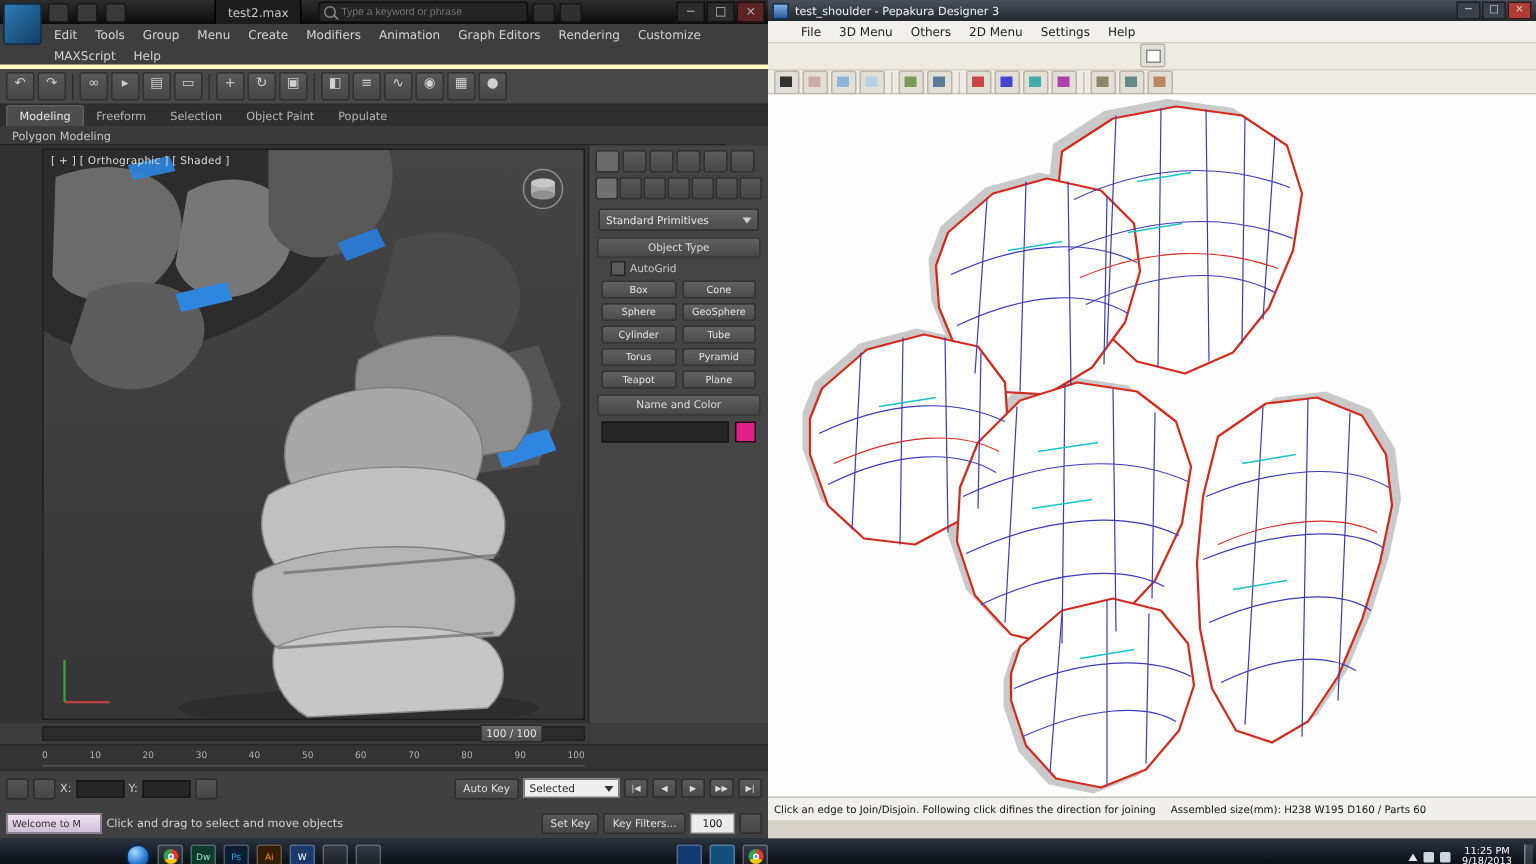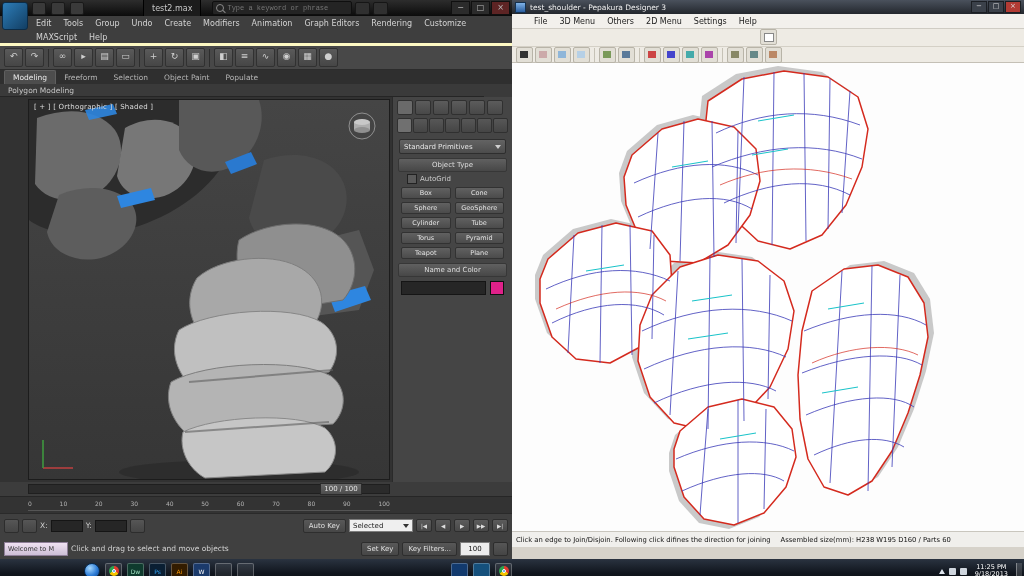--- a/index.html
+++ b/index.html
@@ -6,21 +6,21 @@
   body{width:1024px;height:576px;background:#000;font-family:"DejaVu Sans","Liberation Sans",sans-serif;overflow:hidden;position:relative;}
   button{font-family:inherit;cursor:default;}
   
   #max{position:absolute;left:0;top:0;width:512px;height:559px;background:#3a3a3a;}
   .max-titlebar{position:absolute;left:0;top:0;width:512px;height:16px;background:linear-gradient(#2d2d2d,#0b0b0b);display:flex;align-items:center;gap:3px;padding:0 2px;box-sizing:border-box;}
   .max-logo{position:absolute;left:2px;top:2px;width:24px;height:26px;background:linear-gradient(135deg,#2d7db8,#123e63);border:1px solid #0c2c47;border-radius:3px;z-index:5;}
   .qa-icon{width:12px;height:11px;background:#3a3a3a;border:1px solid #191919;border-radius:2px;margin-left:2px;}
   .qa-icon:first-of-type{margin-left:30px;}
   .max-doc-title{color:#c8c8c8;font-size:8px;padding:12px 8px;background:#1c1c1c;border:1px solid #000;border-radius:4px;margin-left:56px;white-space:nowrap;}
   .max-search{display:flex;align-items:center;background:#242424;border:1px solid #0f0f0f;border-radius:2px;height:12px;width:132px;margin-left:8px;padding:0 3px;gap:3px;}
-  .max-search input{background:transparent;border:none;outline:none;color:#8d8d8d;font-size:7px;width:100%;font-family:Liberation Mono, monospace;padding:0;}
+  .max-search input{background:transparent;border:none;outline:none;color:#8d8d8d;font-size:7px;width:100%;font-family:Liberation Sans, sans-serif;padding:0;}
   .mag{width:6px;height:6px;border:1px solid #8a8a8a;border-radius:50%;position:relative;flex:0 0 auto;}
   .mag:after{content:"";position:absolute;width:4px;height:1px;background:#8a8a8a;transform:rotate(45deg);right:-3px;bottom:-1px;}
   .tb-mini{width:13px;height:11px;background:#303030;border:1px solid #161616;border-radius:2px;}
   .win-btns{margin-left:auto;display:flex;gap:1px;}
   .win-btn{width:17px;height:12px;background:#2b2b2b;border:1px solid #101010;color:#bbb;font-size:8px;line-height:11px;text-align:center;}
   .win-btn.close{background:#5d2424;}
   .max-menubar{position:absolute;left:0;top:16px;width:512px;height:15px;background:#3e3e3e;display:flex;align-items:center;padding-left:30px;box-sizing:border-box;}
   .max-menubar2{position:absolute;left:0;top:31px;width:512px;height:15px;background:#3e3e3e;border-bottom:3px solid #fef9c3;display:flex;align-items:center;padding-left:30px;box-sizing:border-box;}
   .max-menu-item{color:#d4d4d4;font-size:8px;padding:8px 6px;line-height:15px;white-space:nowrap;}
   .max-toolbar{position:absolute;left:0;top:46px;width:512px;height:24px;background:#484848;border-bottom:1px solid #2c2c2c;display:flex;align-items:center;gap:2px;padding:0 4px;box-sizing:border-box;}
@@ -133,21 +133,21 @@
       <div class="win-btn">−</div>
       <div class="win-btn">□</div>
       <div class="win-btn close">×</div>
     </div>
   </div>
 
   <div class="max-menubar">
     <span class="max-menu-item">Edit</span>
     <span class="max-menu-item">Tools</span>
     <span class="max-menu-item">Group</span>
-    <span class="max-menu-item">Undo</span>
+    <span class="max-menu-item">Menu</span>
     <span class="max-menu-item">Create</span>
     <span class="max-menu-item">Modifiers</span>
     <span class="max-menu-item">Animation</span>
     <span class="max-menu-item">Graph Editors</span>
     <span class="max-menu-item">Rendering</span>
     <span class="max-menu-item">Customize</span>
   </div>
   <div class="max-menubar2">
     <span class="max-menu-item">MAXScript</span>
     <span class="max-menu-item">Help</span>

